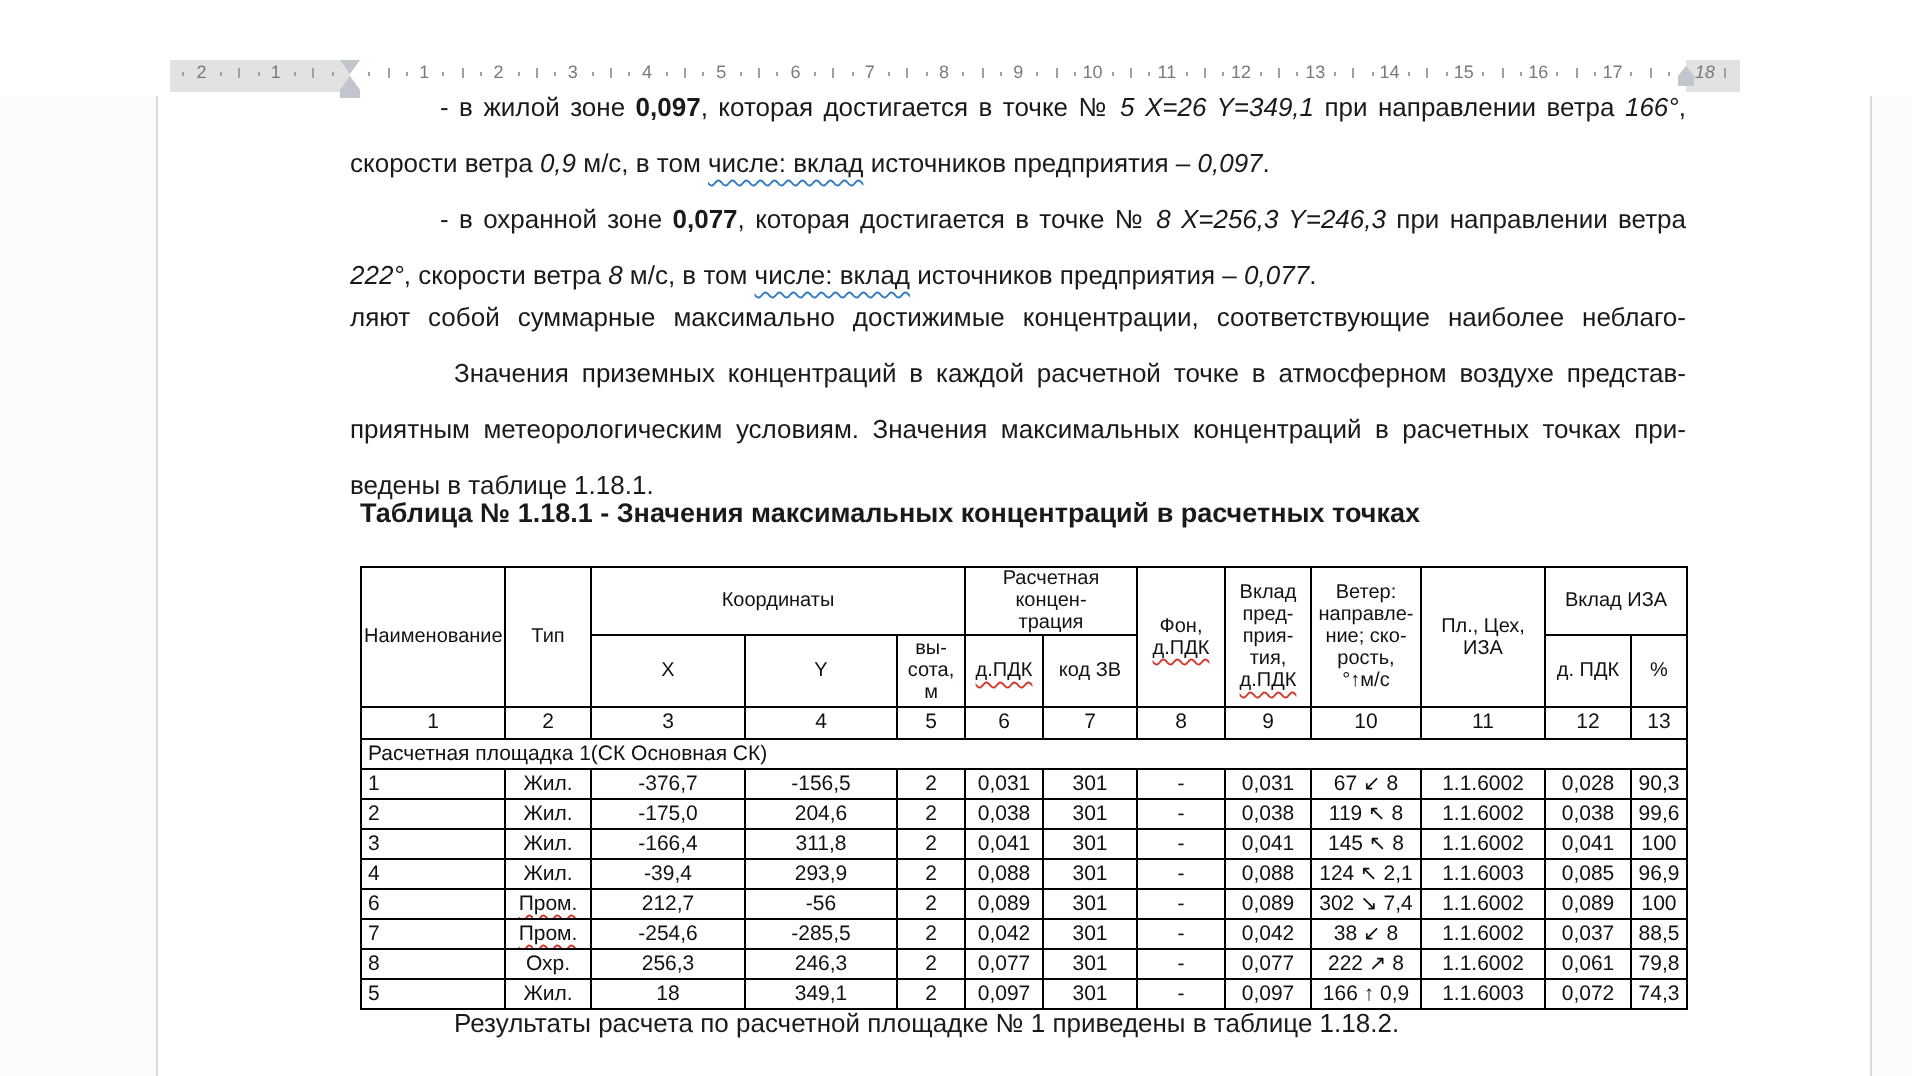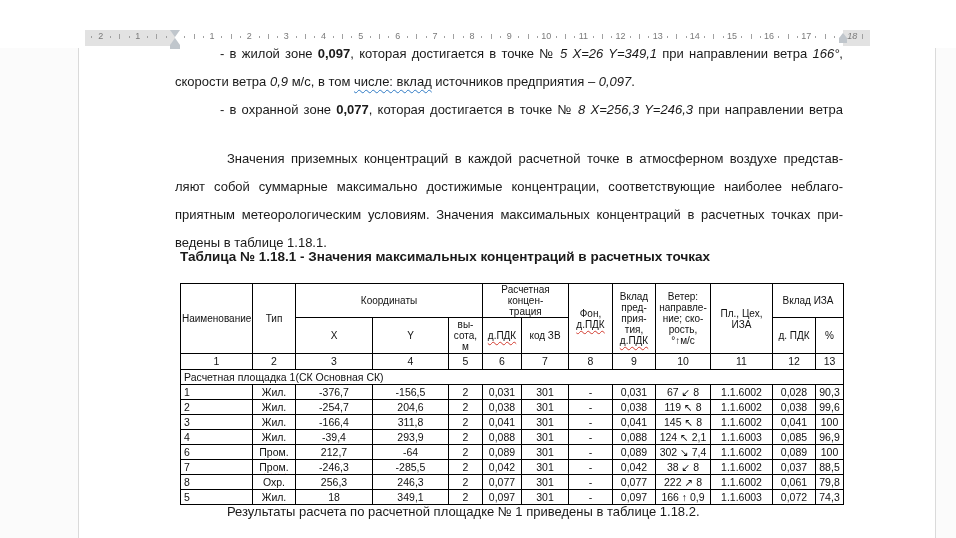--- a/index.html
+++ b/index.html
@@ -177,24 +177,25 @@
   <div class="vline" style="left:78px"></div>
   <div class="vline" style="left:935px"></div>
 
   <div class="doc">
     <div class="para" id="para1">
         <div class="line jl first"><span>- в жилой зоне </span><span class="b">0,097</span><span>, которая достигается в точке № </span><span class="i">5 X=26 Y=349,1</span><span> при направлении ветра </span><span class="i">166°</span><span>,</span></div>
         <div class="line"><span>скорости ветра </span><span class="i">0,9</span><span> м/с, в том </span><span class="sp-blue">числе:  вклад</span><span> источников предприятия – </span><span class="i">0,097</span><span>.</span></div>
       </div>
     <div class="para" id="para2">
         <div class="line jl first"><span>- в охранной зоне </span><span class="b">0,077</span><span>, которая достигается в точке № </span><span class="i">8 X=256,3 Y=246,3</span><span> при направлении ветра </span></div>
+        <div class="line"><span class="i">222°</span><span>, скорости ветра </span><span class="i">8</span><span> м/с, в том </span><span class="sp-blue">числе:  вклад</span><span> источников предприятия – </span><span class="i">0,077</span><span>.</span></div>
       </div>
     <div class="para" id="para3">
+        <div class="line jl"><span>ляют собой суммарные максимально достижимые концентрации, соответствующие наиболее неблаго-</span></div>
         <div class="line jl first"><span>Значения приземных концентраций в каждой расчетной точке в атмосферном воздухе представ-</span></div>
-        <div class="line jl"><span>ляют собой суммарные максимально достижимые концентрации, соответствующие наиболее неблаго-</span></div>
         <div class="line jl"><span>приятным метеорологическим условиям. Значения максимальных концентраций в расчетных точках при-</span></div>
         <div class="line"><span>ведены в таблице 1.18.1.</span></div>
       </div>
     <div class="caption">Таблица № 1.18.1 - Значения максимальных концентраций в расчетных точках</div>
     <div class="para" id="para-footer">
         <div class="line first"><span>Результаты расчета по расчетной площадке № 1 приведены в таблице 1.18.2.</span></div>
       </div>
   </div>
 
   <table class="tbl">
@@ -275,21 +276,21 @@
           <td>-</td>
           <td>0,031</td>
           <td>67 ↙ 8</td>
           <td>1.1.6002</td>
           <td>0,028</td>
           <td>90,3</td>
         </tr>
         <tr>
           <td class="al">2</td>
           <td>Жил.</td>
-          <td>-254,7</td>
+          <td>-175,0</td>
           <td>204,6</td>
           <td>2</td>
           <td>0,038</td>
           <td>301</td>
           <td>-</td>
           <td>0,038</td>
           <td>119 ↖ 8</td>
           <td>1.1.6002</td>
           <td>0,038</td>
           <td>99,6</td>
@@ -321,35 +322,35 @@
           <td>0,088</td>
           <td>124 ↖ 2,1</td>
           <td>1.1.6003</td>
           <td>0,085</td>
           <td>96,9</td>
         </tr>
         <tr>
           <td class="al">6</td>
           <td><span class="sp-red">Пром.</span></td>
           <td>212,7</td>
-          <td>-64</td>
+          <td>-56</td>
           <td>2</td>
           <td>0,089</td>
           <td>301</td>
           <td>-</td>
           <td>0,089</td>
           <td>302 ↘ 7,4</td>
           <td>1.1.6002</td>
           <td>0,089</td>
           <td>100</td>
         </tr>
         <tr>
           <td class="al">7</td>
           <td><span class="sp-red">Пром.</span></td>
-          <td>-246,3</td>
+          <td>-254,6</td>
           <td>-285,5</td>
           <td>2</td>
           <td>0,042</td>
           <td>301</td>
           <td>-</td>
           <td>0,042</td>
           <td>38 ↙ 8</td>
           <td>1.1.6002</td>
           <td>0,037</td>
           <td>88,5</td>

